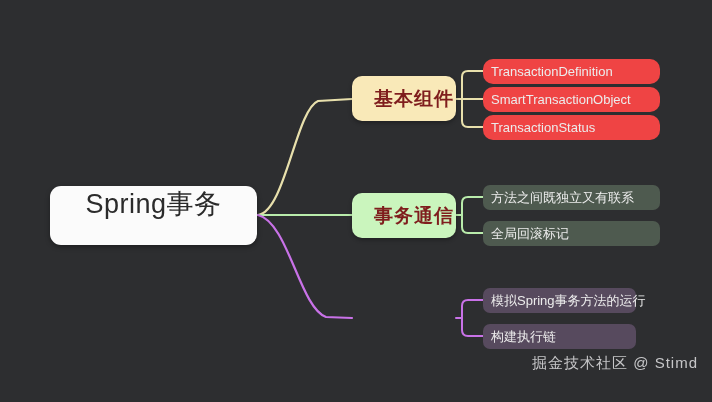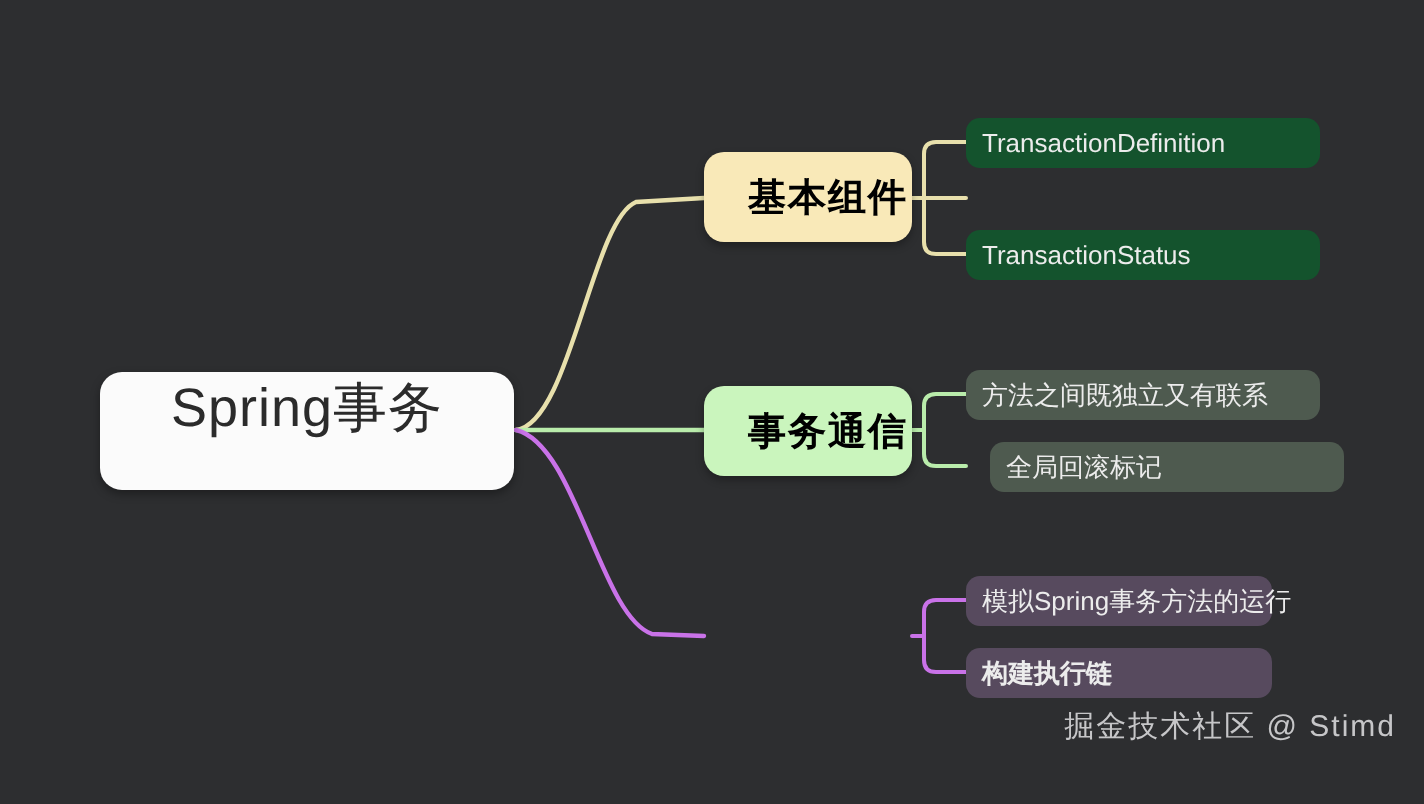--- a/index.html
+++ b/index.html
@@ -49,21 +49,21 @@
     position: absolute;
     width: 104px;
     height: 45px;
     border-radius: 10px;
     display: flex;
     align-items: center;
     justify-content: center;
     box-shadow: 0 2px 4px rgba(0,0,0,0.3);
   }
   .branch-label {
-    color: #000000;
+    color: #7f1d1d;
     font-size: 19px;
     font-weight: bold;
     letter-spacing: 1px;
     white-space: nowrap;
     margin-left: 20px;
   }
   .branch-basic   { left: 352px; top: 76px;  background: #f9e9b8; }
   .branch-comm    { left: 352px; top: 193px; background: #caf5bd; align-items: center; }
   .branch-method  { left: 352px; top: 296px; background: #e4a2f7; }
 
@@ -76,21 +76,21 @@
     display: flex;
     align-items: center;
     padding-left: 8px;
     box-sizing: border-box;
   }
   .leaf-label {
     font-size: 13px;
     color: #ececec;
     white-space: nowrap;
   }
-  .leaf-yellow { background: #14532d; width: 177px; }
+  .leaf-yellow { background: #ef4444; width: 177px; border-radius: 10px; }
   .leaf-green  { background: #4e5a4f; width: 177px; text-align: center; }
   .leaf-purple { background: #574a5e; width: 153px; }
 
   
   .watermark {
     position: absolute;
     right: 14px;
     top: 354px;
     color: #d2d2d4;
     font-size: 15px;
@@ -132,36 +132,39 @@
   <div class="root-node">
     <span class="root-label">Spring事务</span>
   </div>
 
   <div class="branch-node branch-basic">
     <span class="branch-label">基本组件</span>
   </div>
   <div class="leaf-node leaf-yellow" style="top:59px;">
     <span class="leaf-label">TransactionDefinition</span>
   </div>
+  <div class="leaf-node leaf-yellow" style="top:87px;">
+    <span class="leaf-label">SmartTransactionObject</span>
+  </div>
   <div class="leaf-node leaf-yellow" style="top:115px;align-items:center;">
     <span class="leaf-label">TransactionStatus</span>
   </div>
 
   <div class="branch-node branch-comm">
     <span class="branch-label">事务通信</span>
   </div>
   <div class="leaf-node leaf-green" style="top:185px;">
     <span class="leaf-label">方法之间既独立又有联系</span>
   </div>
-  <div class="leaf-node leaf-green" style="top:221px;margin-left:12px;">
+  <div class="leaf-node leaf-green" style="top:221px;">
     <span class="leaf-label">全局回滚标记</span>
   </div>
 
   <div class="leaf-node leaf-purple" style="top:288px;">
     <span class="leaf-label">模拟Spring事务方法的运行</span>
   </div>
-  <div class="leaf-node leaf-purple" style="top:324px;font-weight:bold;">
+  <div class="leaf-node leaf-purple" style="top:324px;">
     <span class="leaf-label">构建执行链</span>
   </div>
 
   <div class="watermark">掘金技术社区 @ Stimd</div>
 
 </div>
 
 </body></html>

